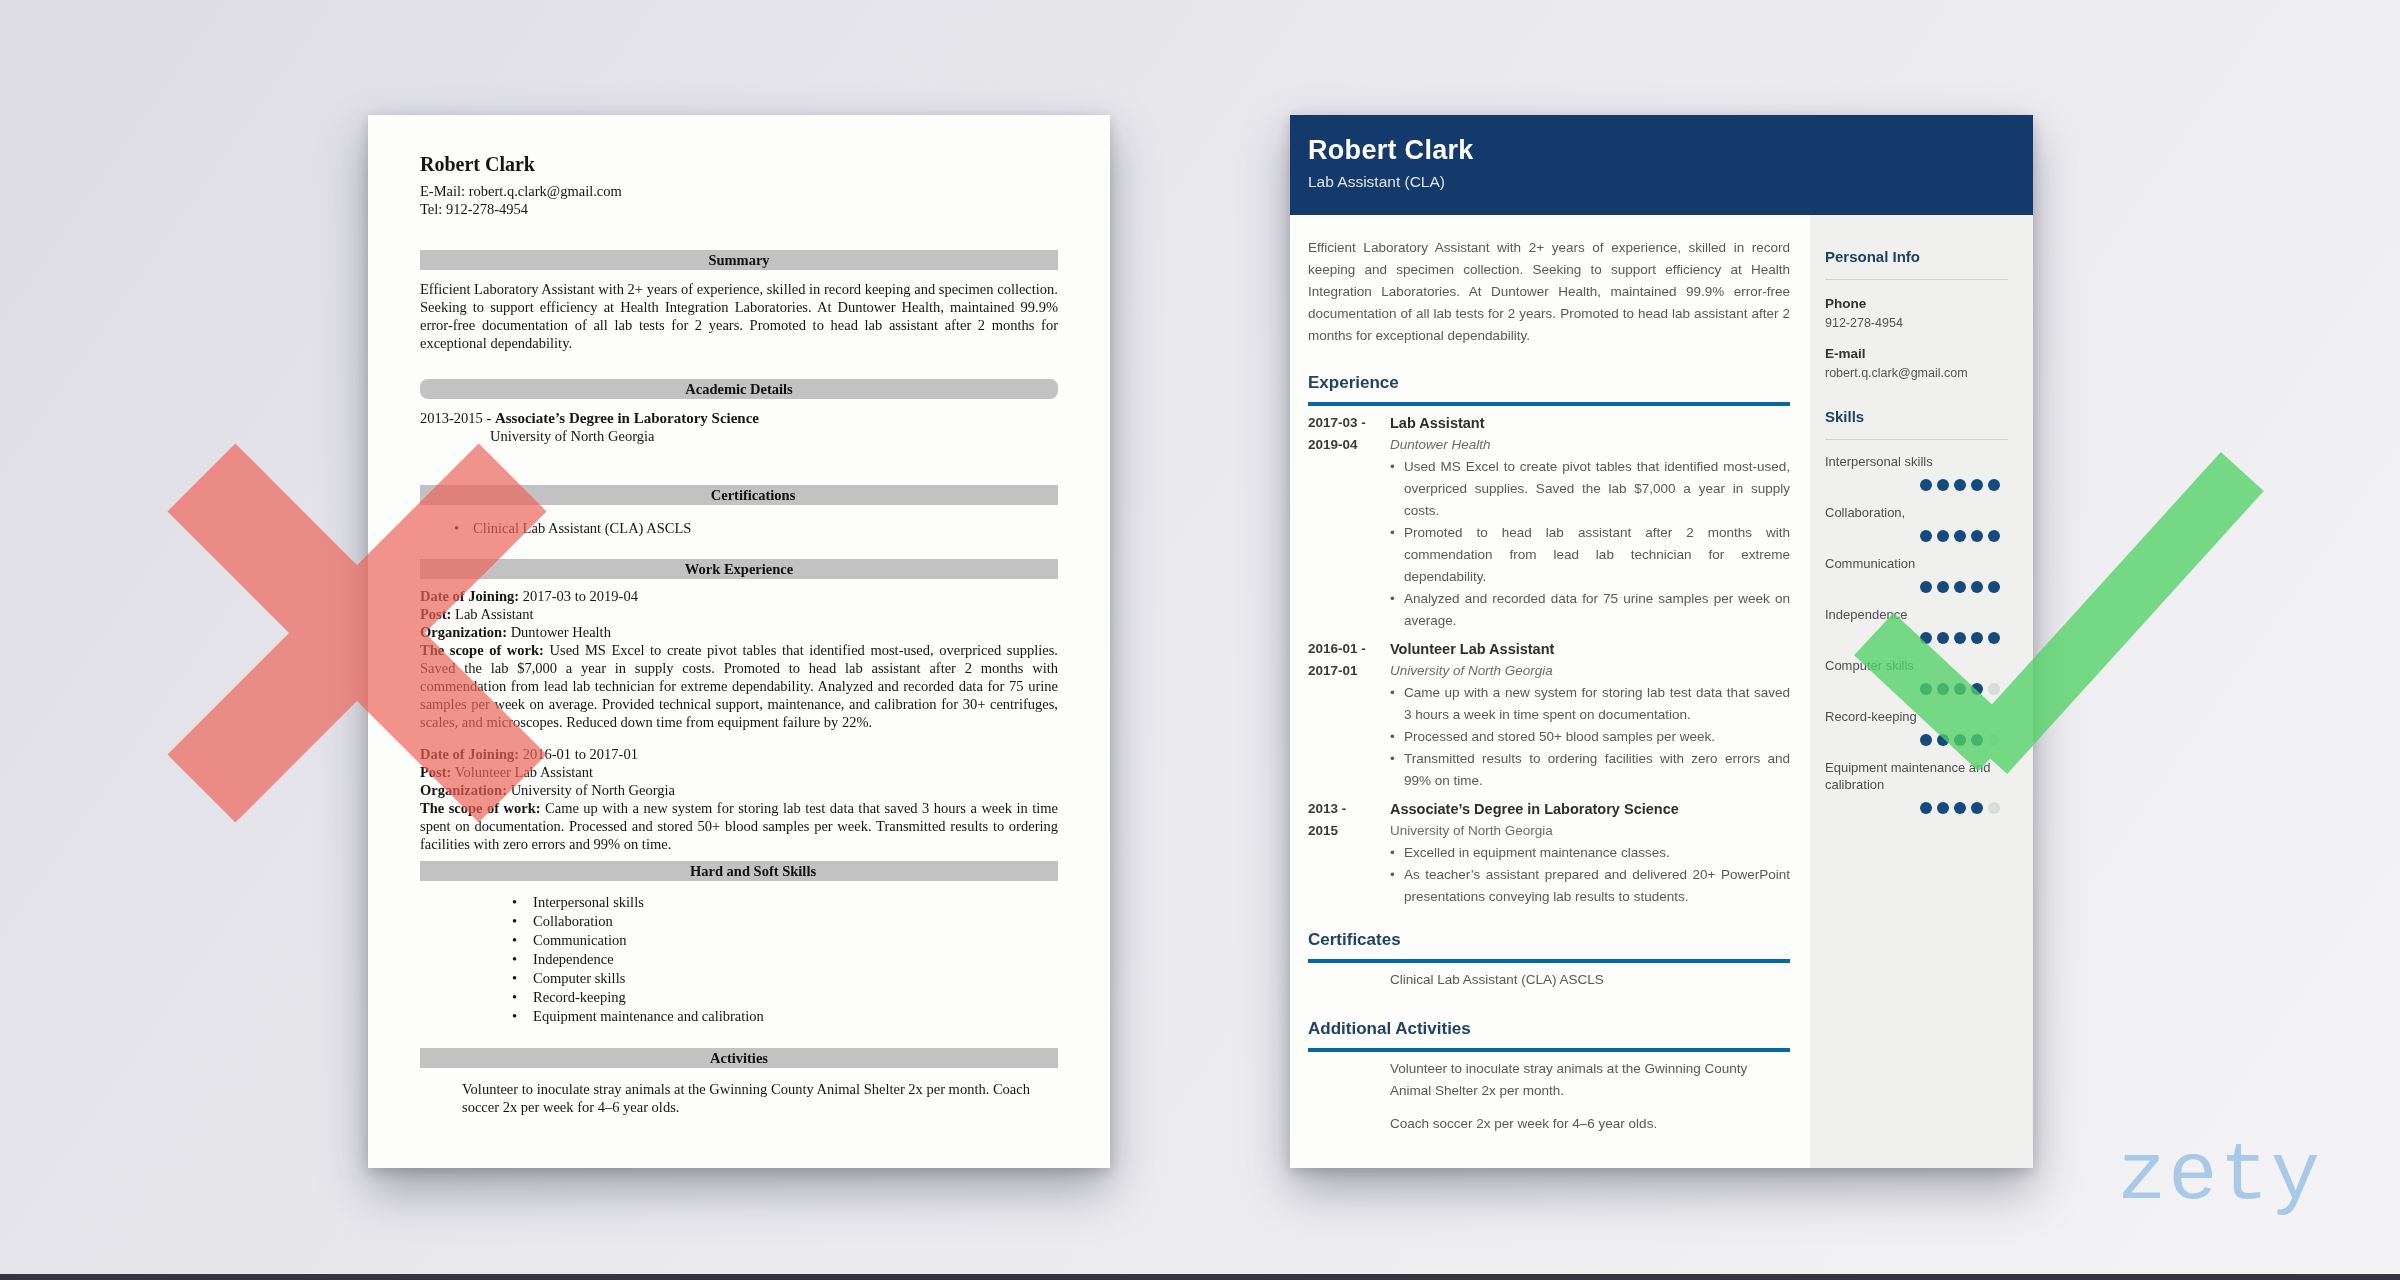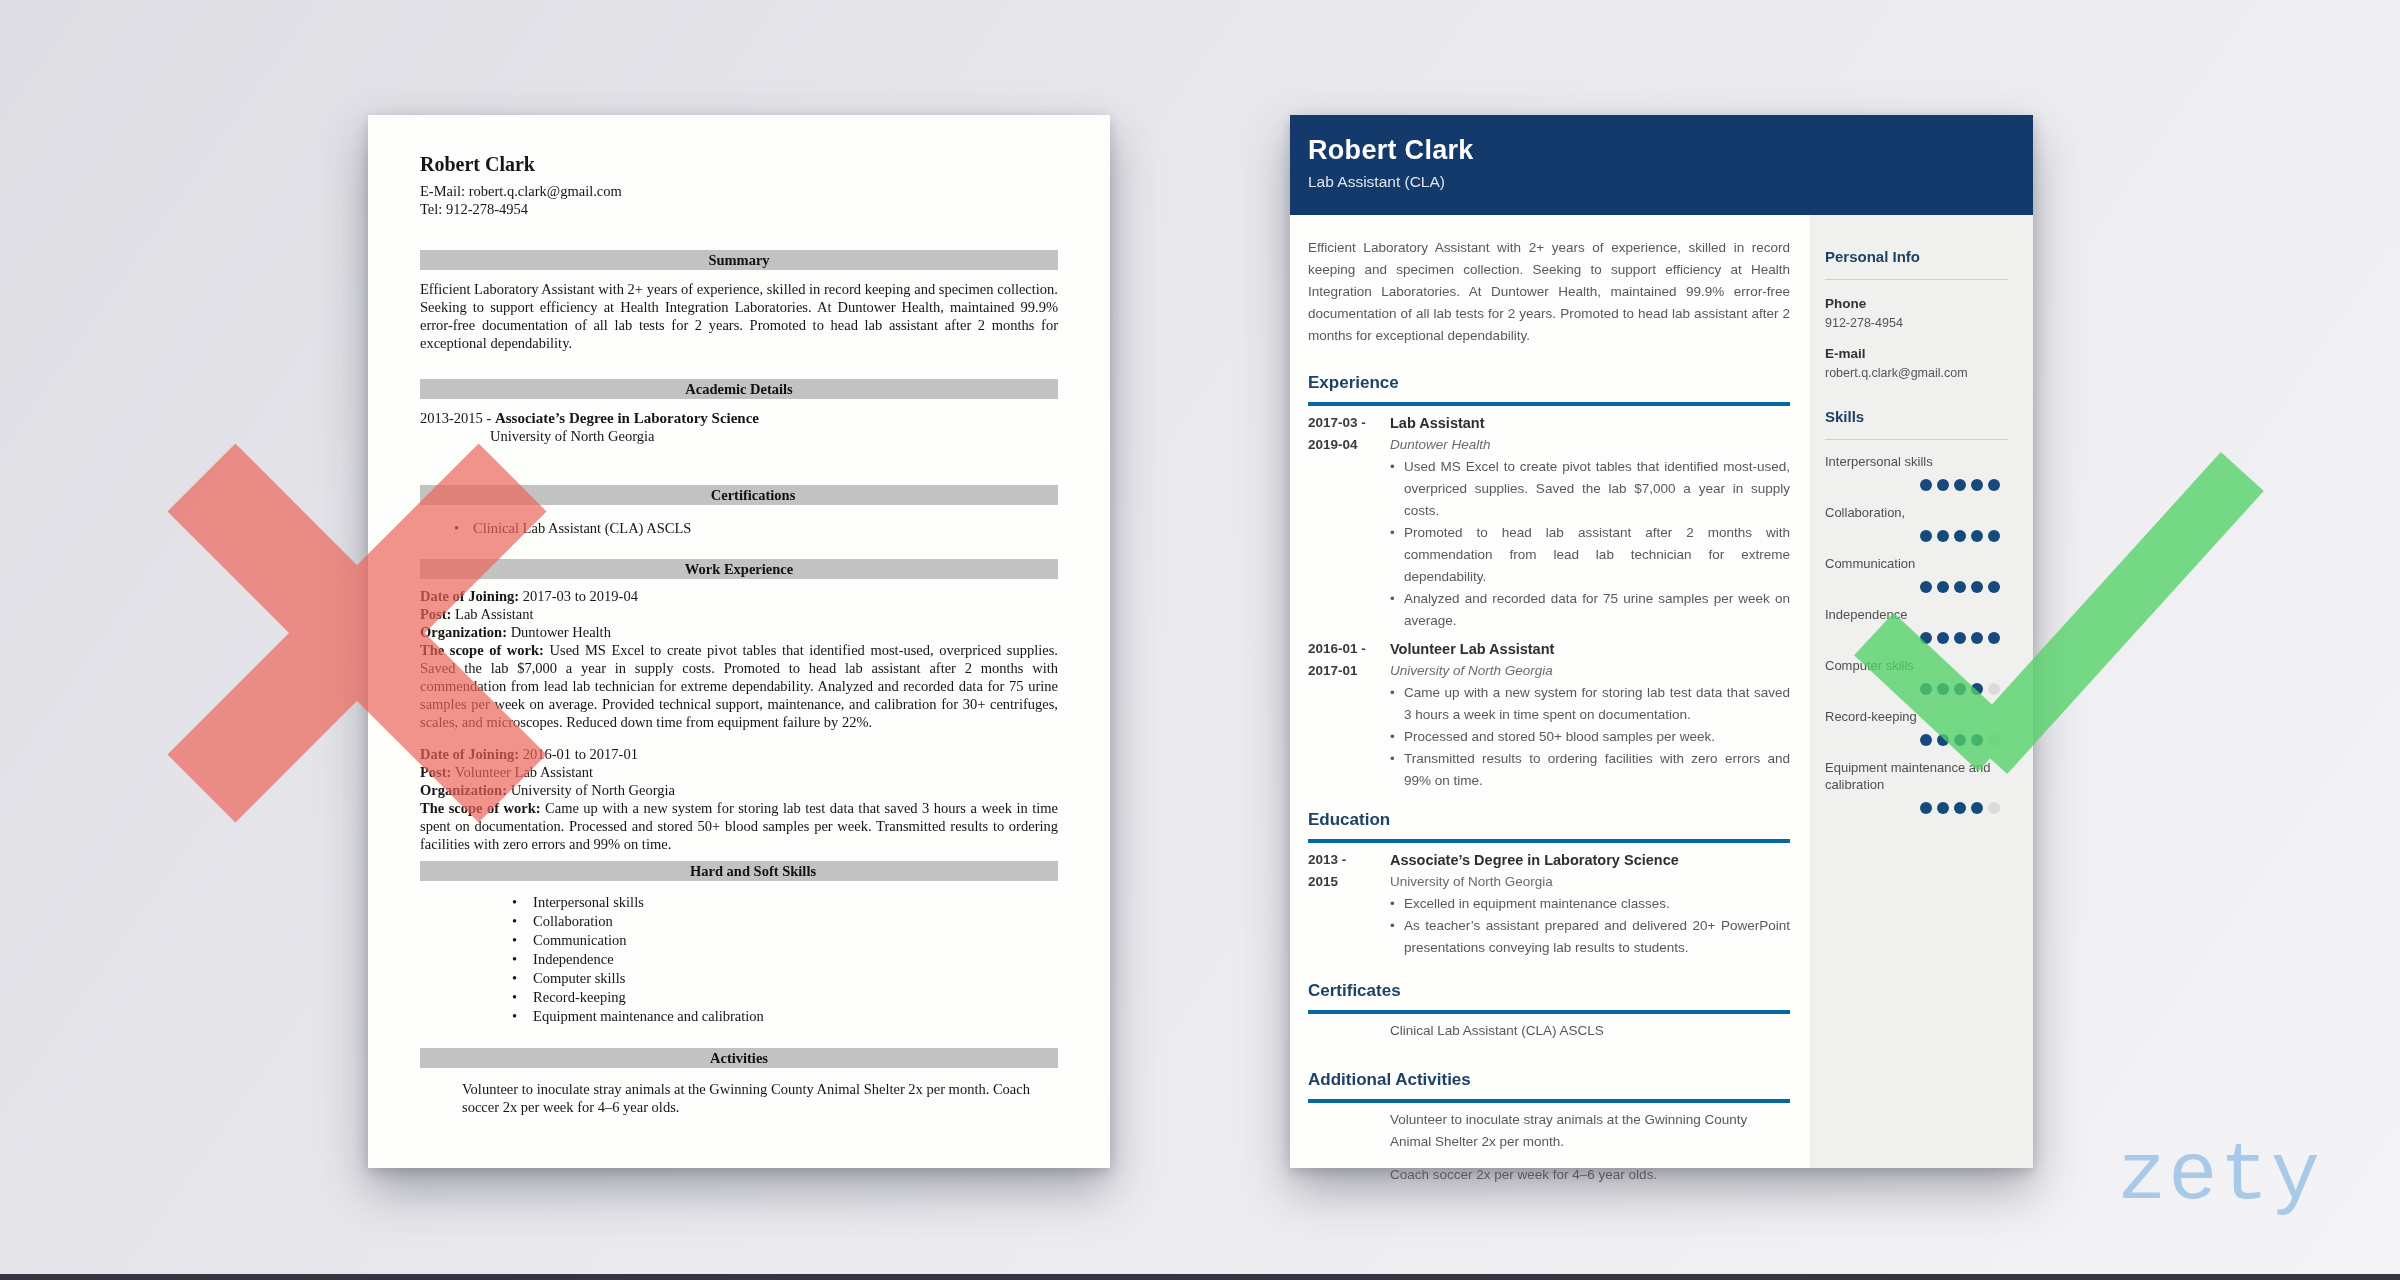--- a/index.html
+++ b/index.html
@@ -26,21 +26,21 @@
   
   .page-left{left:368px;width:742px;padding:38px 52px 0 52px;
              font-family:"Liberation Serif","DejaVu Serif",serif;color:#151515;}
   .pl-name{font-size:20px;font-weight:bold;margin-bottom:6px;}
   .pl-contact{font-size:14.5px;line-height:18px;}
   .pl-bar{background:var(--bar-gray);height:20px;line-height:20px;text-align:center;
           font-size:14.5px;font-weight:bold;color:#111;}
   .pl-body{font-size:14.5px;line-height:18px;text-align:justify;}
   .pl-bar.summary{margin-top:32px;}
   .pl-sum{margin-top:10px;}
-  .pl-bar.academic{margin-top:27px;}
+  .pl-bar.academic{margin-top:27px;border-radius:8px;}
   .pl-degree{margin-top:10px;font-size:14.5px;line-height:18px;}
   .pl-degree b{font-size:15px;}
   .pl-school{padding-left:70px;font-size:14.5px;line-height:18px;}
   .pl-bar.cert{margin-top:40px;padding-left:28px;}
   .pl-cert-item{margin-top:15px;padding-left:34px;font-size:14.5px;}
   .pl-cert-item::before{content:"•";margin-right:14px;}
   .pl-bar.work{margin-top:22px;}
   .pl-job{margin-top:8px;font-size:14.5px;line-height:18px;text-align:justify;}
   .pl-job + .pl-job{margin-top:14px;}
   .pl-bar.skills{margin-top:8px;padding-left:28px;}
@@ -175,21 +175,20 @@
           <div class="pr-role">Volunteer Lab Assistant</div>
           <div class="pr-org">University of North Georgia</div>
           <ul class="pr-bullets">
             <li>Came up with a new system for storing lab test data that saved 3 hours a week in time spent on documentation.</li>
             <li>Processed and stored 50+ blood samples per week.</li>
             <li>Transmitted results to ordering facilities with zero errors and 99% on time.</li>
           </ul>
         </div>
       </div>
 
-      <div class="pr-h education">Education</div>
       <div class="pr-entry">
         <div class="pr-dates">
           <div>2013 -</div>
           <div>2015</div>
         </div>
         <div class="pr-entry-body">
           <div class="pr-role">Associate’s Degree in Laboratory Science</div>
           <div class="pr-org plain">University of North Georgia</div>
           <ul class="pr-bullets">
             <li>Excelled in equipment maintenance classes.</li>

